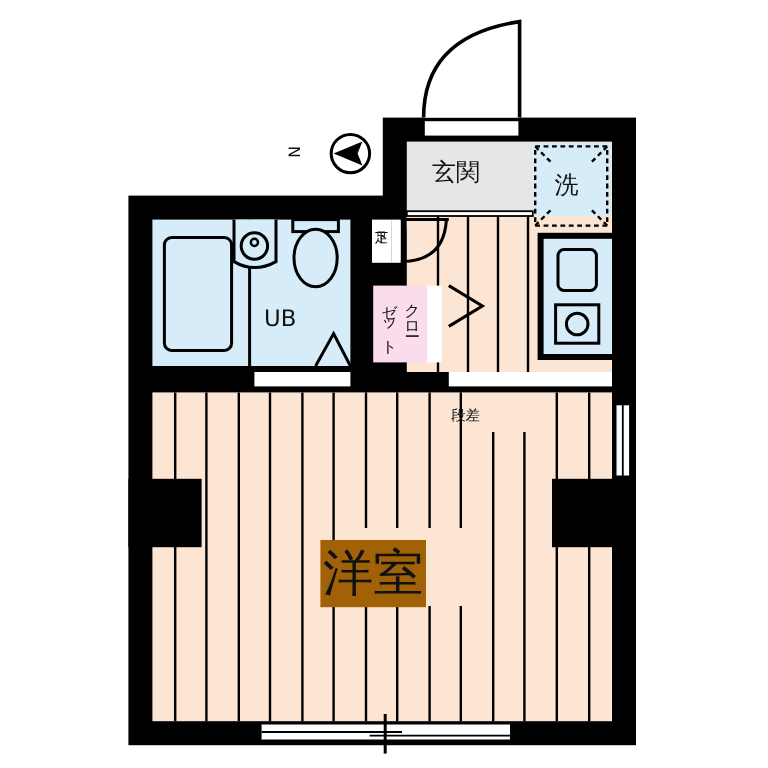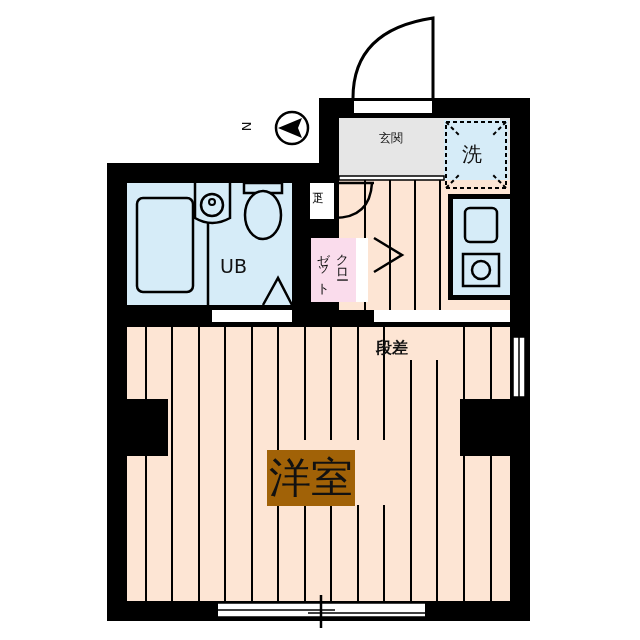--- a/index.html
+++ b/index.html
@@ -106,26 +106,26 @@
 
   <rect x="353" y="100" width="80" height="14" fill="#fff" stroke="#000" stroke-width="2"></rect>
   <path d="M353 98 Q353 30 433 18 L433 98" fill="#fff" stroke="#000" stroke-width="3"></path>
 
   <circle cx="292" cy="128" r="16" fill="#fff" stroke="#000" stroke-width="2.5"></circle>
   <path d="M278 128 L302 118 L298 128 L302 138 Z" fill="#000"></path>
 </svg>
 
 <div class="label" style="left:242px;top:119px;font-size:13px;transform:rotate(-90deg);">N</div>
 
-<div class="label" style="left:360px;top:130px;font-size:12px;margin-left:19px;">玄関</div>
+<div class="label" style="left:360px;top:130px;font-size:20px;">玄関</div>
 
 <div class="label" style="left:462px;top:141px;font-size:20px;">洗</div>
 
 <div class="label" style="left:220px;top:255px;font-size:19px;text-align:right;">UB</div>
 
 <div class="label" style="left:311px;top:184px;font-size:11px;line-height:13px;writing-mode:vertical-rl;">下足</div>
 
 <div class="label" style="left:335px;top:244px;font-size:13px;line-height:14px;writing-mode:vertical-rl;">クロー</div>
 <div class="label" style="left:316px;top:244px;font-size:13px;line-height:14px;writing-mode:vertical-rl;">ゼット</div>
 
-<div class="label" style="left:376px;top:338px;font-size:16px;font-weight:bold;">段差</div>
+<div class="label" style="left:376px;top:338px;font-size:12px;">段差</div>
 
 <div class="label" style="left:267px;top:450px;font-size:42px;background:#a16207;padding:0 2px;">洋室</div>
 
 </body></html>

